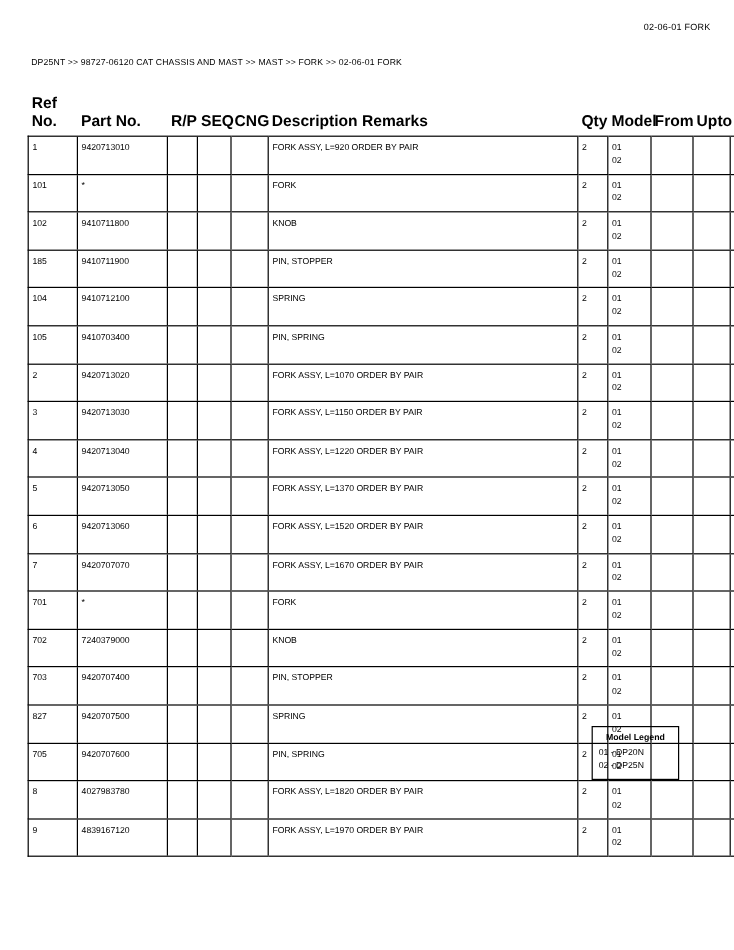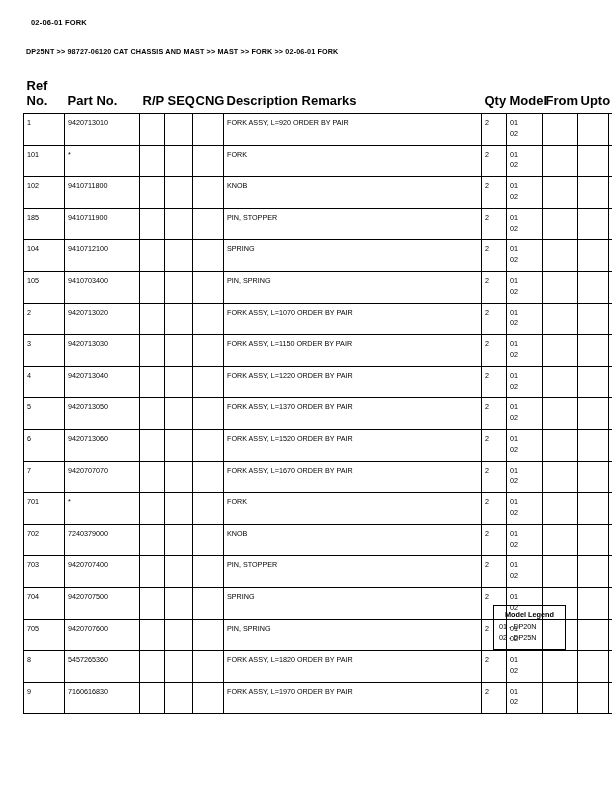--- a/index.html
+++ b/index.html
@@ -17,27 +17,28 @@
   }
   .page {
     position: relative;
     width: 612px;
     height: 792px;
     box-sizing: border-box;
     padding: 18px 20px 0 22px;
   }
   .doc-title {
     font-size: 7.5px;
-    font-weight: bold;
+    font-weight: normal;
     letter-spacing: 0.2px;
-    margin: 0 0 20px 9px;
+    margin: 0 0 20px 20px;
+    text-align: right;
   }
   .breadcrumb {
     font-size: 7.2px;
-    font-weight: bold;
+    font-weight: normal;
     letter-spacing: 0.15px;
     margin: 0 0 22px 4px;
   }
   table.parts {
     border-collapse: collapse;
     width: 568px;
     margin-left: 1px;
     table-layout: fixed;
   }
   table.parts thead th {
@@ -362,21 +363,21 @@
           <td class="c-qty">2</td>
           <td class="c-model model-cell">
             <div>01</div>
             <div>02</div>
           </td>
           <td class="c-from"></td>
           <td class="c-upto"></td>
           <td class="c-mr last">S</td>
         </tr>
         <tr>
-          <td class="c-ref">704</td>
+          <td class="c-ref">827</td>
           <td class="c-part">9420707500</td>
           <td class="c-rp"></td>
           <td class="c-seq"></td>
           <td class="c-cng"></td>
           <td class="c-desc">SPRING</td>
           <td class="c-qty">2</td>
           <td class="c-model model-cell">
             <div>01</div>
             <div>02</div>
           </td>
@@ -395,37 +396,37 @@
           <td class="c-model model-cell">
             <div>01</div>
             <div>02</div>
           </td>
           <td class="c-from"></td>
           <td class="c-upto"></td>
           <td class="c-mr last">S</td>
         </tr>
         <tr>
           <td class="c-ref">8</td>
-          <td class="c-part">5457265360</td>
+          <td class="c-part">4027983780</td>
           <td class="c-rp"></td>
           <td class="c-seq"></td>
           <td class="c-cng"></td>
           <td class="c-desc">FORK ASSY, L=1820 ORDER BY PAIR</td>
           <td class="c-qty">2</td>
           <td class="c-model model-cell">
             <div>01</div>
             <div>02</div>
           </td>
           <td class="c-from"></td>
           <td class="c-upto"></td>
           <td class="c-mr last">S</td>
         </tr>
         <tr>
           <td class="c-ref">9</td>
-          <td class="c-part">7160616830</td>
+          <td class="c-part">4839167120</td>
           <td class="c-rp"></td>
           <td class="c-seq"></td>
           <td class="c-cng"></td>
           <td class="c-desc">FORK ASSY, L=1970 ORDER BY PAIR</td>
           <td class="c-qty">2</td>
           <td class="c-model model-cell">
             <div>01</div>
             <div>02</div>
           </td>
           <td class="c-from"></td>

